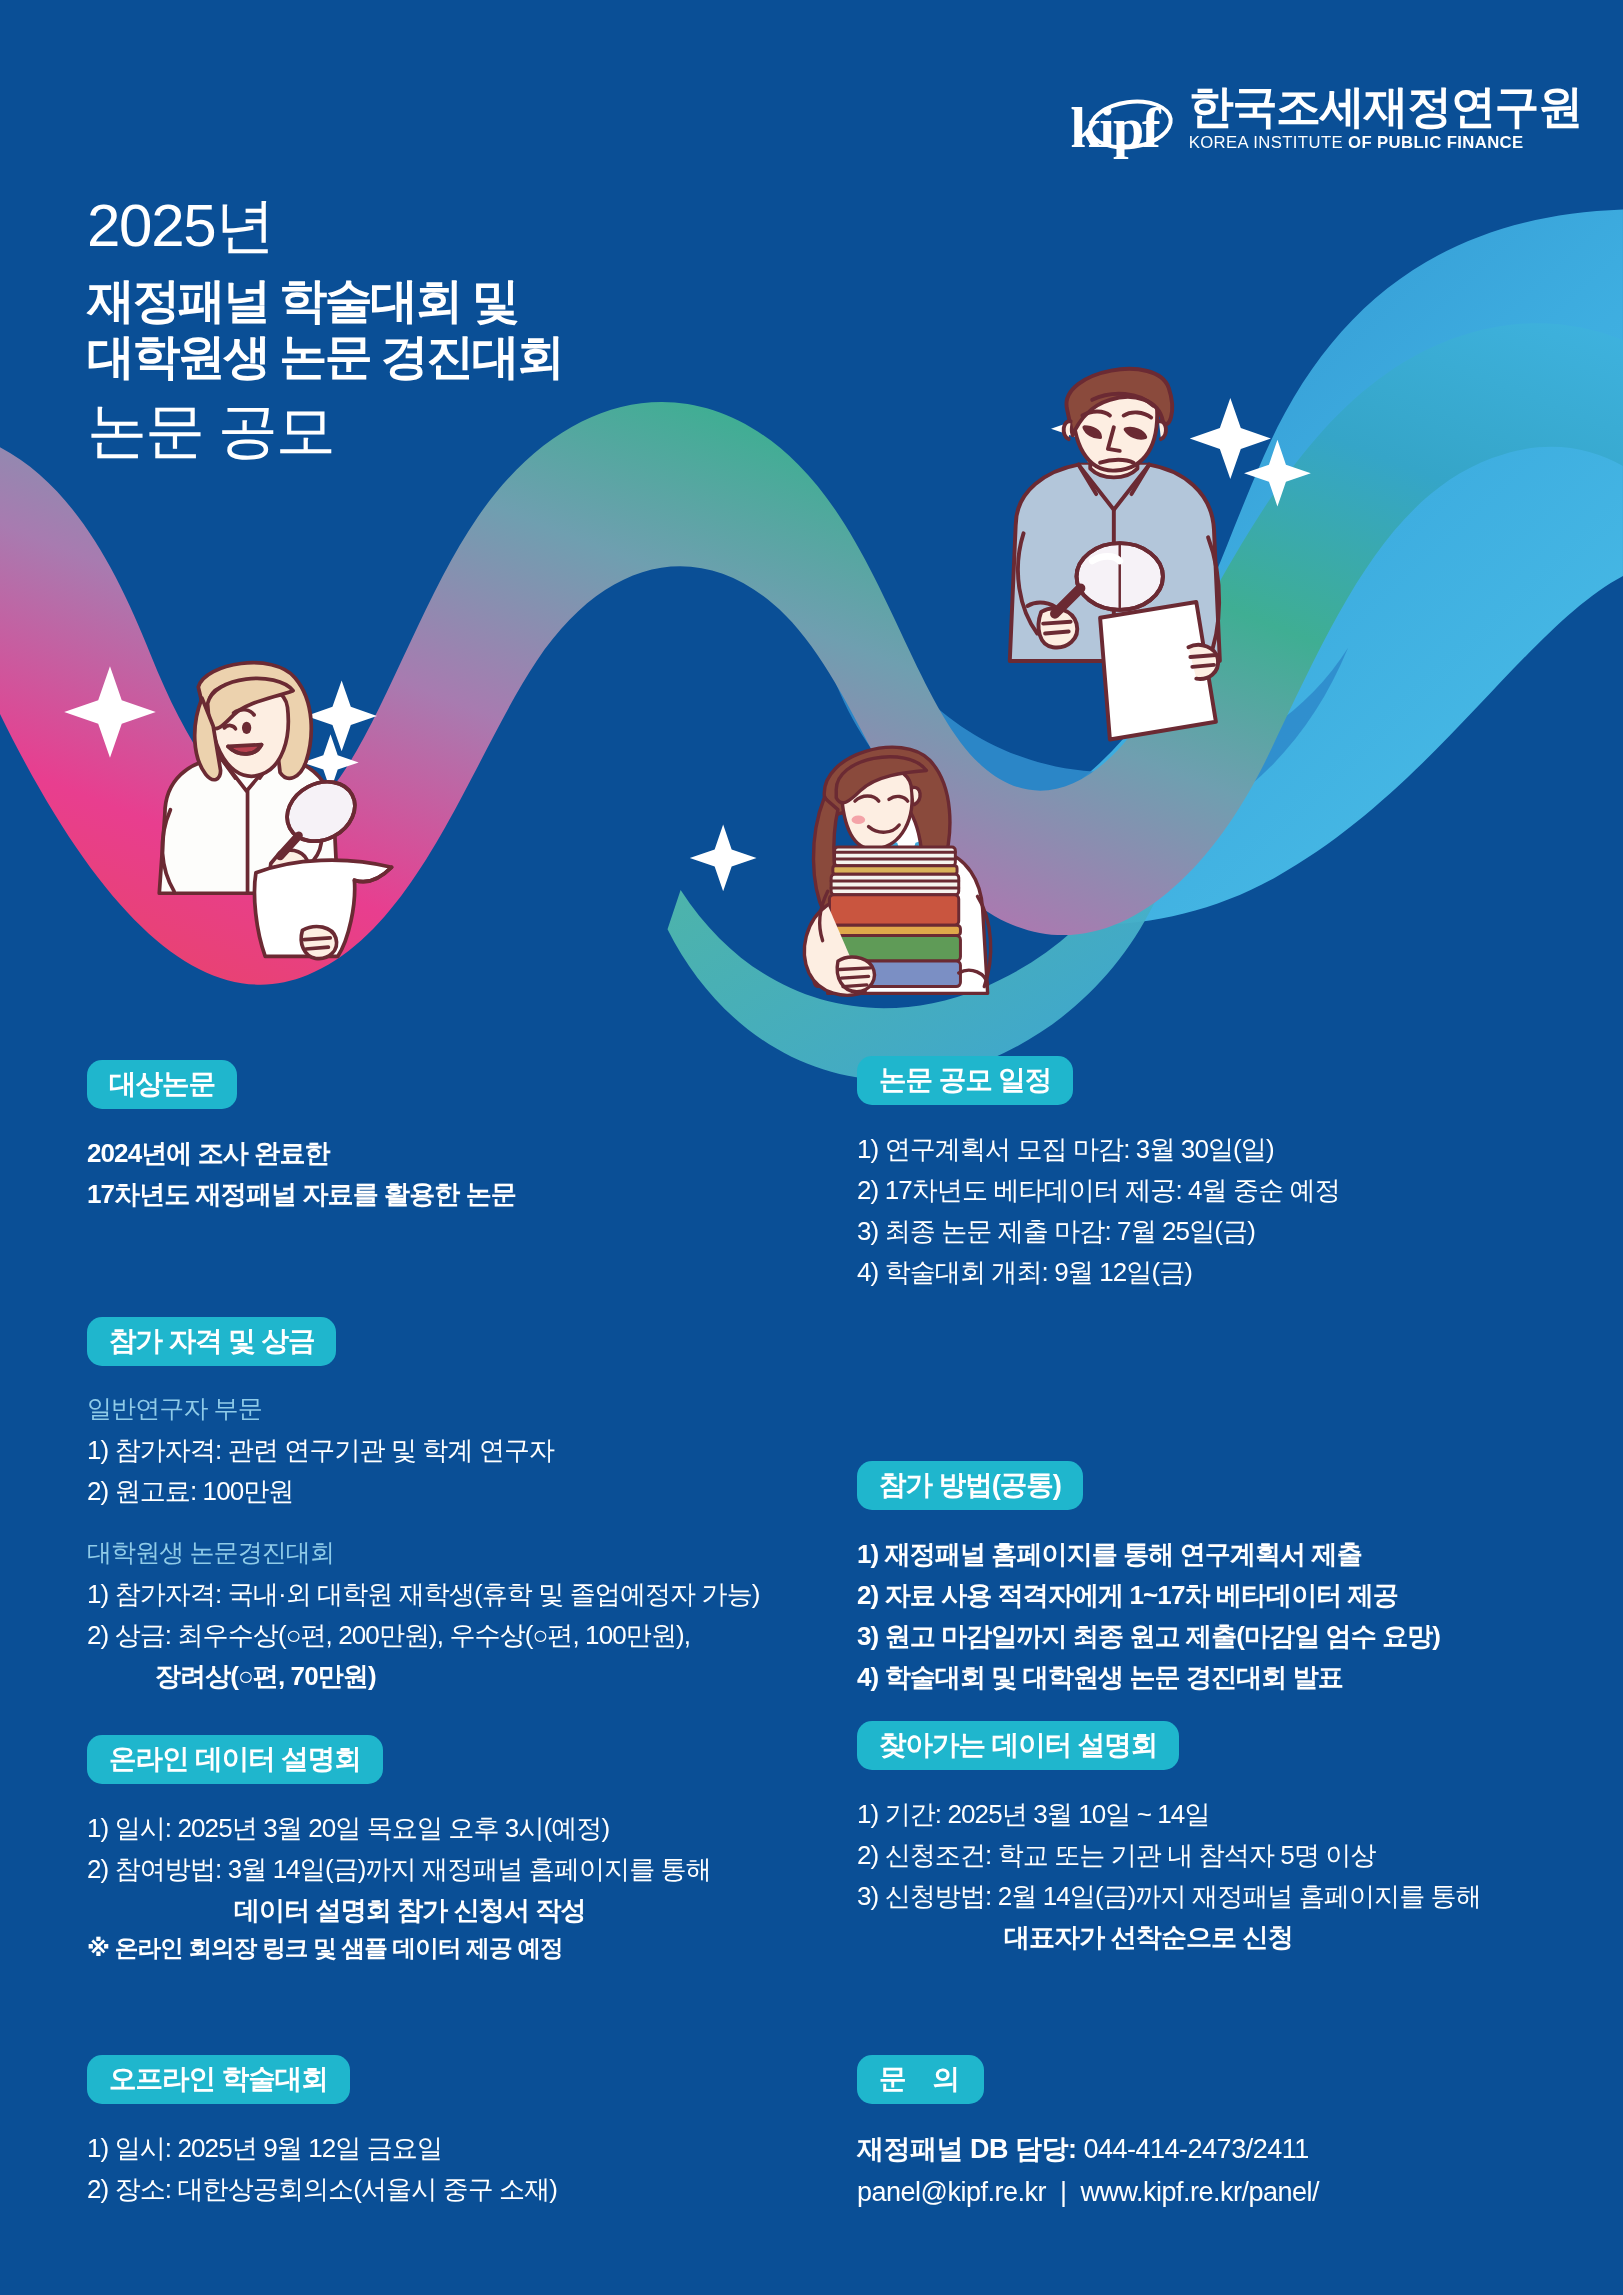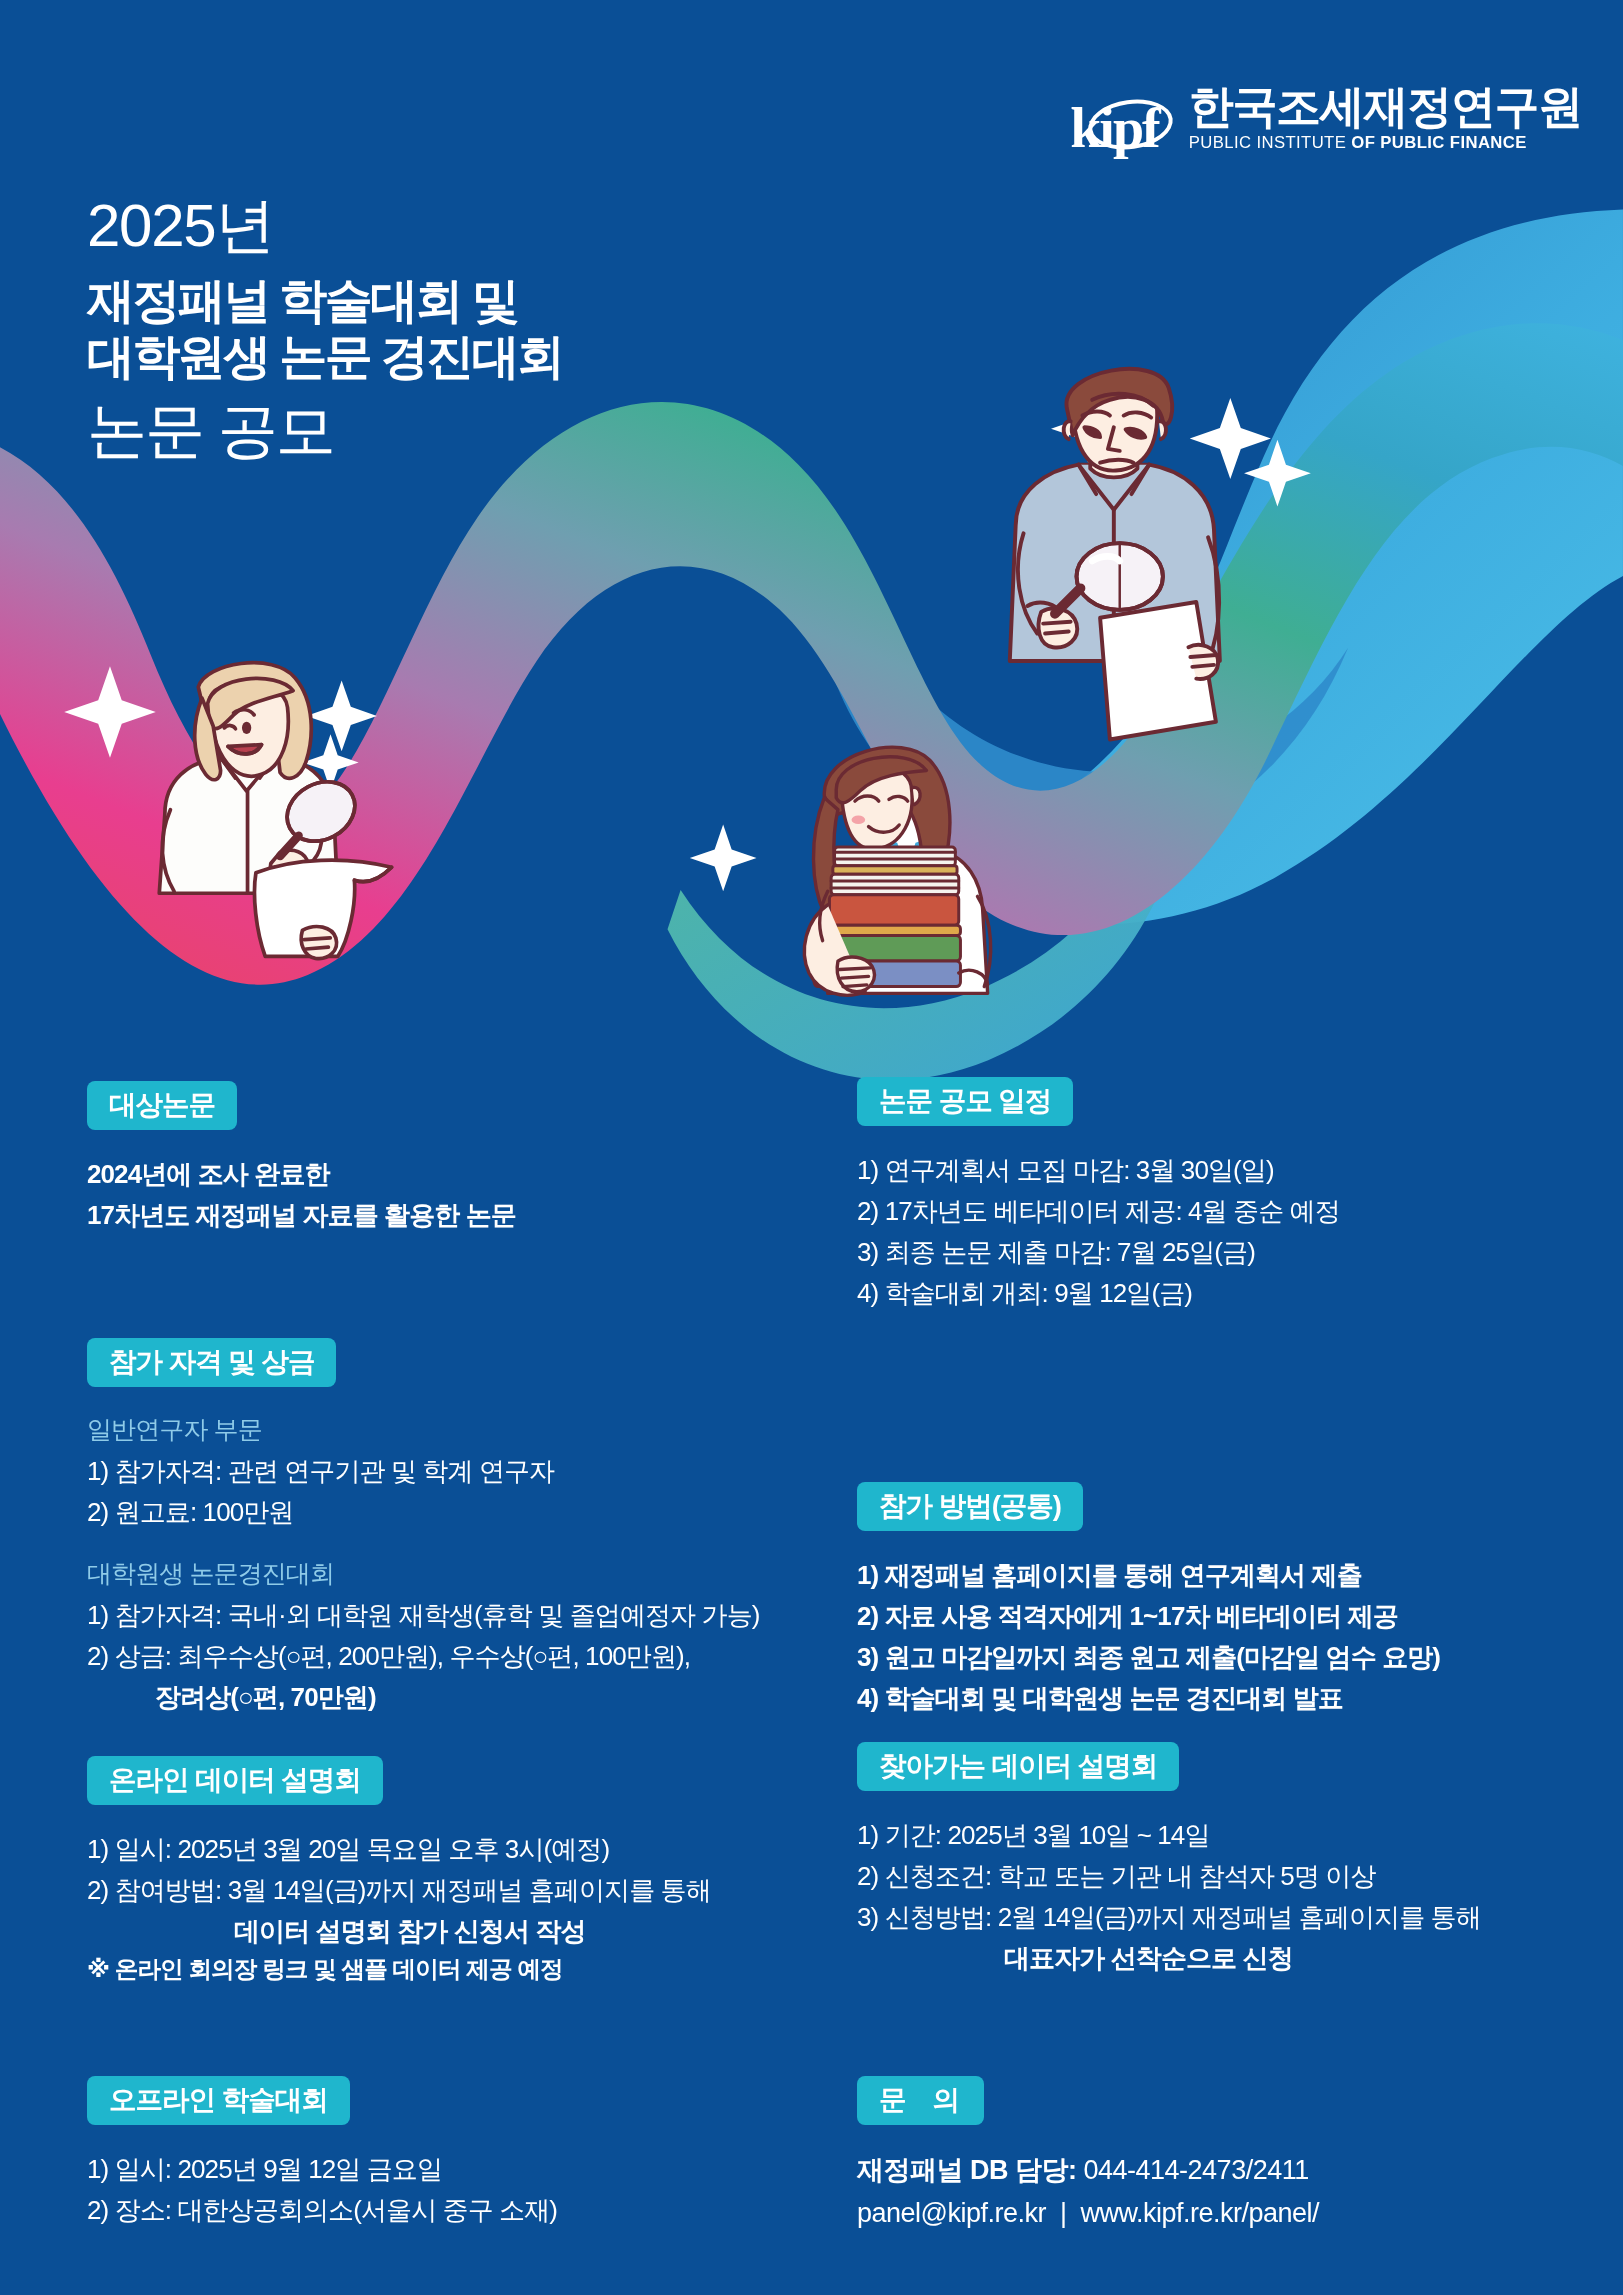--- a/index.html
+++ b/index.html
@@ -68,24 +68,23 @@
   .col-right{left:857px;width:733px;}
 
   .sec{position:absolute;}
 
   .badge{
     display:inline-block;
     background:#1fb6cd;
     color:#fff;
     font-size:27.5px;font-weight:bold;letter-spacing:-1px;
     padding:9.8px 22px 11.8px 22px;
-    border-radius:8px;
+    border-radius:15px;
     line-height:1;
     white-space:pre;
-    margin-top:21px;
   }
   .badge.wide-sp{letter-spacing:9.2px;padding-right:14.4px;}
 
   .body{margin-top:23.6px;color:#fff;}
   .line{
     font-size:26px;line-height:1.58;letter-spacing:-0.9px;
     white-space:pre;
   }
   .line.reg{font-weight:700;}
   .line b{font-weight:normal;}
@@ -314,21 +313,21 @@
     </g>
   </svg>
 
   <div class="logo">
     <div class="logo-mark">
       <span class="logo-mark-inner">kipf</span>
       <span class="kipf-ell"></span>
     </div>
     <div class="logo-text">
       <div class="logo-ko">한국조세재정연구원</div>
-      <div class="logo-en"><span>PUBLIC INSTITUTE </span><b>OF PUBLIC FINANCE</b></div>
+      <div class="logo-en"><span>KOREA INSTITUTE </span><b>OF PUBLIC FINANCE</b></div>
     </div>
   </div>
 
   <div class="title-block">
     <div class="t-year">2025년</div>
     <div class="t-main">재정패널 학술대회 및</div>
     <div class="t-main">대학원생 논문 경진대회</div>
     <div class="t-sub">논문 공모</div>
   </div>
 

